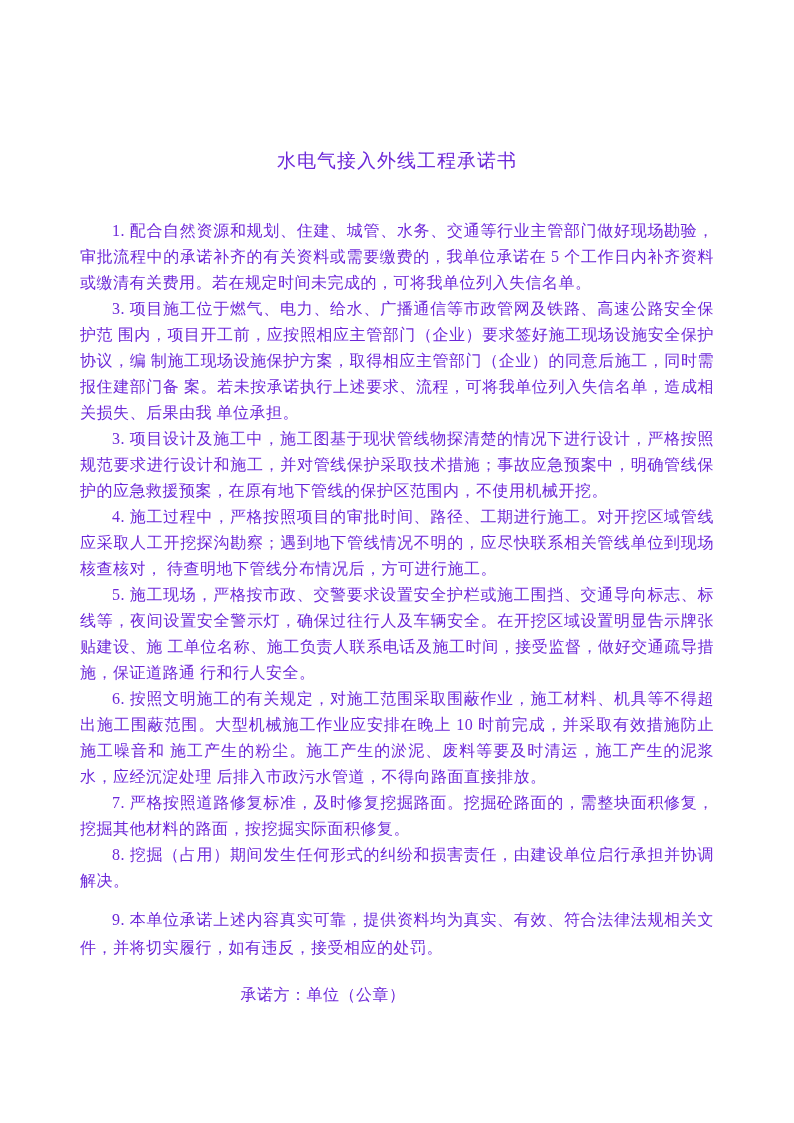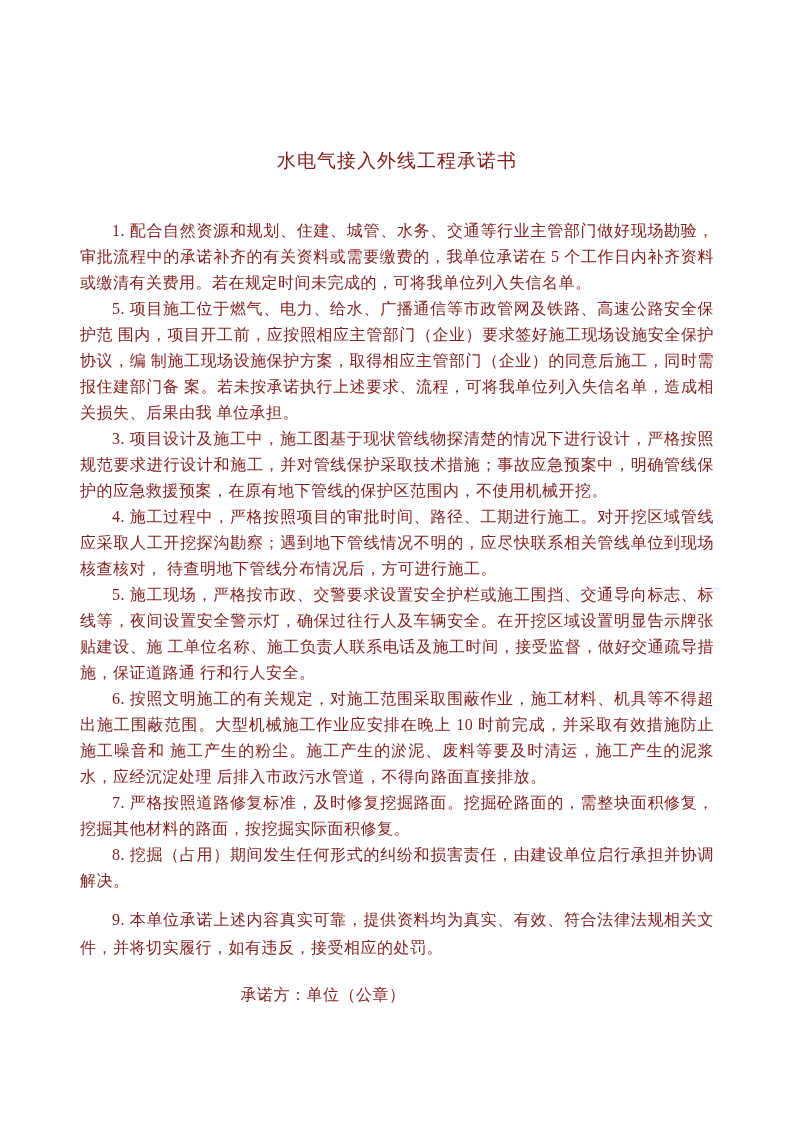--- a/index.html
+++ b/index.html
@@ -9,21 +9,21 @@
   }
   .page {
     position: relative;
     width: 794px;
     height: 1123px;
     margin: 0;
     background: #ffffff;
     box-sizing: border-box;
     padding: 146px 80px 0 80px;
     font-family: "Liberation Serif", "DejaVu Serif", serif;
-    color: #7f1d1d;
+    color: #6d28d9;
     overflow: hidden;
   }
   .doc-title {
     font-size: 19px;
     font-weight: normal;
     line-height: 30px;
     text-align: center;
     letter-spacing: 1px;
     margin: 0 0 42px 0;
   }
@@ -48,21 +48,21 @@
     padding-right: 148px;
   }
 </style>
 </head>
 <body>
 
 <div class="page">
   <h1 class="doc-title">水电气接入外线工程承诺书</h1>
 
   <p class="para">1. 配合自然资源和规划、住建、城管、水务、交通等行业主管部门做好现场勘验，审批流程中的承诺补齐的有关资料或需要缴费的，我单位承诺在 5 个工作日内补齐资料或缴清有关费用。若在规定时间未完成的，可将我单位列入失信名单。</p>
-  <p class="para">5. 项目施工位于燃气、电力、给水、广播通信等市政管网及铁路、高速公路安全保护范 围内，项目开工前，应按照相应主管部门（企业）要求签好施工现场设施安全保护协议，编 制施工现场设施保护方案，取得相应主管部门（企业）的同意后施工，同时需报住建部门备 案。若未按承诺执行上述要求、流程，可将我单位列入失信名单，造成相关损失、后果由我 单位承担。</p>
+  <p class="para">3. 项目施工位于燃气、电力、给水、广播通信等市政管网及铁路、高速公路安全保护范 围内，项目开工前，应按照相应主管部门（企业）要求签好施工现场设施安全保护协议，编 制施工现场设施保护方案，取得相应主管部门（企业）的同意后施工，同时需报住建部门备 案。若未按承诺执行上述要求、流程，可将我单位列入失信名单，造成相关损失、后果由我 单位承担。</p>
   <p class="para">3. 项目设计及施工中，施工图基于现状管线物探清楚的情况下进行设计，严格按照规范要求进行设计和施工，并对管线保护采取技术措施；事故应急预案中，明确管线保护的应急救援预案，在原有地下管线的保护区范围内，不使用机械开挖。</p>
   <p class="para">4. 施工过程中，严格按照项目的审批时间、路径、工期进行施工。对开挖区域管线应采取人工开挖探沟勘察；遇到地下管线情况不明的，应尽快联系相关管线单位到现场核查核对， 待查明地下管线分布情况后，方可进行施工。</p>
   <p class="para">5. 施工现场，严格按市政、交警要求设置安全护栏或施工围挡、交通导向标志、标线等，夜间设置安全警示灯，确保过往行人及车辆安全。在开挖区域设置明显告示牌张贴建设、施 工单位名称、施工负责人联系电话及施工时间，接受监督，做好交通疏导措施，保证道路通 行和行人安全。</p>
   <p class="para">6. 按照文明施工的有关规定，对施工范围采取围蔽作业，施工材料、机具等不得超出施工围蔽范围。大型机械施工作业应安排在晚上 10 时前完成，并采取有效措施防止施工噪音和 施工产生的粉尘。施工产生的淤泥、废料等要及时清运，施工产生的泥浆水，应经沉淀处理 后排入市政污水管道，不得向路面直接排放。</p>
   <p class="para">7. 严格按照道路修复标准，及时修复挖掘路面。挖掘砼路面的，需整块面积修复，挖掘其他材料的路面，按挖掘实际面积修复。</p>
   <p class="para">8. 挖掘（占用）期间发生任何形式的纠纷和损害责任，由建设单位启行承担并协调解决。</p>
   <p class="para para-last">9. 本单位承诺上述内容真实可靠，提供资料均为真实、有效、符合法律法规相关文件，并将切实履行，如有违反，接受相应的处罚。</p>
 
   <div class="signature-line">承诺方：单位（公章）</div>
 </div>

